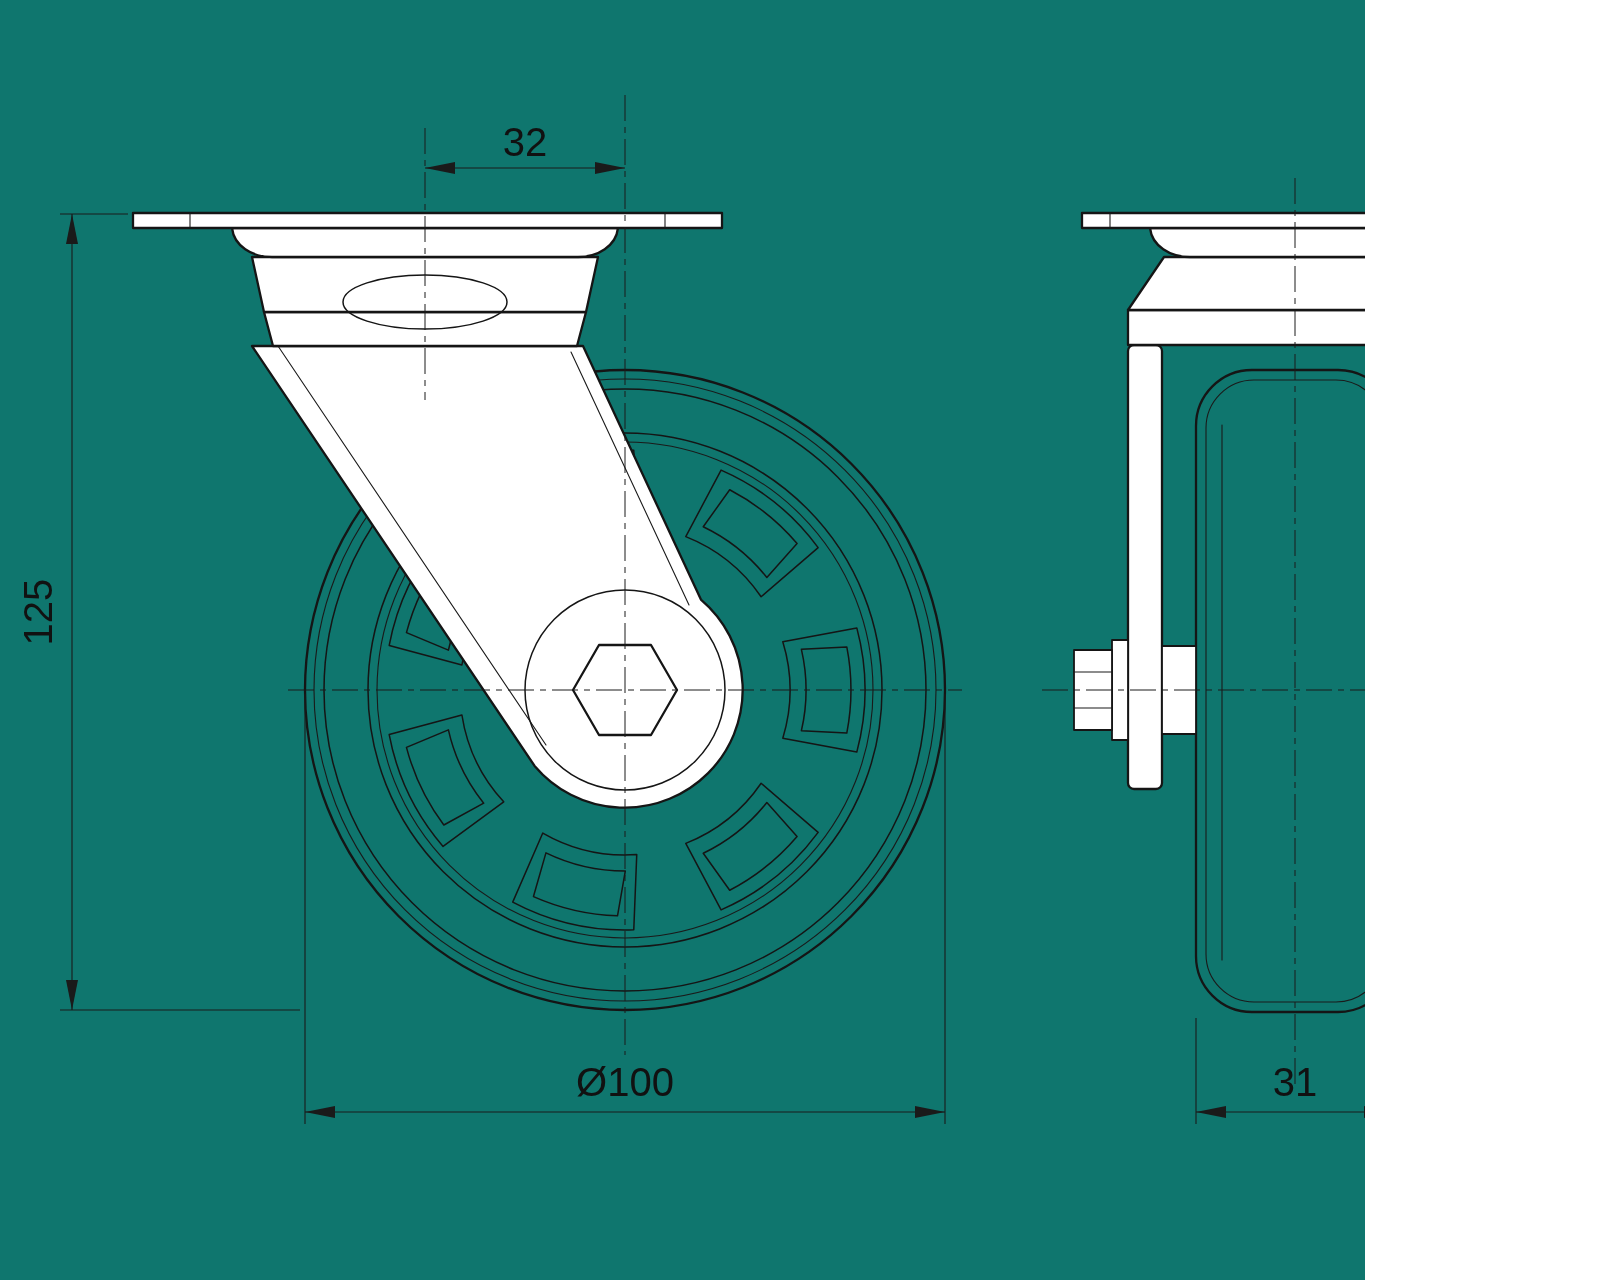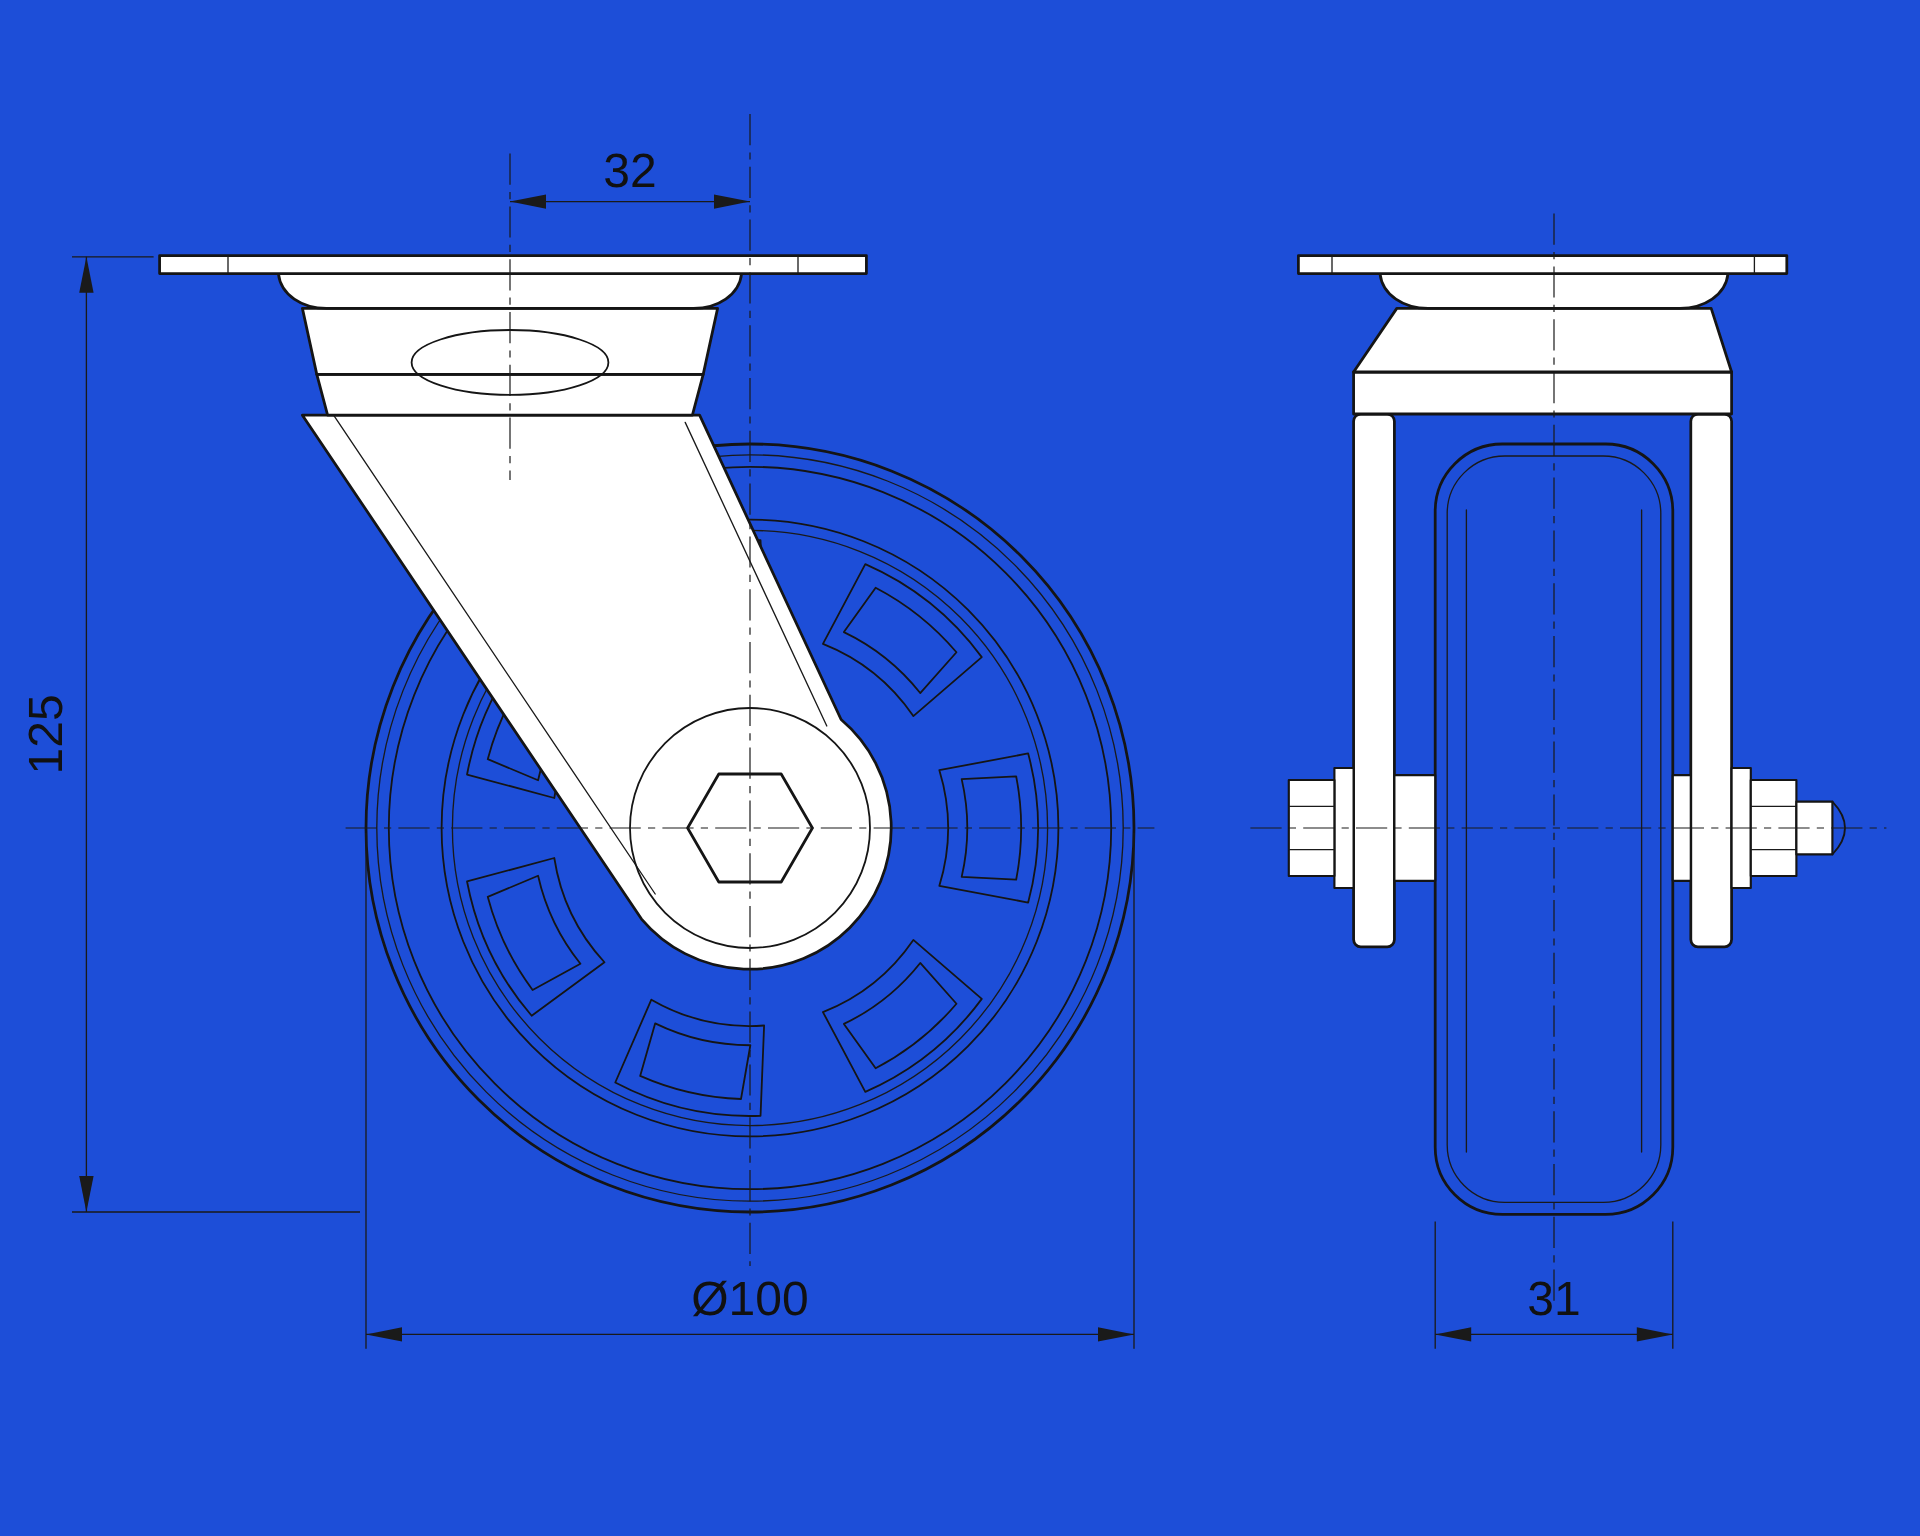--- a/index.html
+++ b/index.html
@@ -1,16 +1,16 @@
 <!DOCTYPE html>
 <html><head>
 <meta charset="utf-8">
 <style>
   html,body{margin:0;padding:0;background:#ffffff;}
-  .canvas{width:1600px;height:1280px;background:#1d4ed8;overflow:hidden;}
+  .canvas{width:1365px;height:1280px;background:#0f766e;overflow:hidden;}
   
   .ln-m{fill:none;stroke:#151515;stroke-width:2.3;stroke-linejoin:round;stroke-linecap:round;}
   .ln-d{fill:none;stroke:#151515;stroke-width:1.5;stroke-linejoin:round;stroke-linecap:round;}
   .ln-t{fill:none;stroke:#1a1a1a;stroke-width:1.1;stroke-linecap:round;}
   .fw{fill:#ffffff;stroke:#151515;stroke-width:2.3;stroke-linejoin:round;}
   .fw-d{fill:#ffffff;stroke:#151515;stroke-width:1.8;stroke-linejoin:round;}
   .cl{fill:none;stroke:#1a1a1a;stroke-width:1;stroke-dasharray:26 6 6 6;}
   .dim{fill:none;stroke:#1a1a1a;stroke-width:1.1;}
   .arrow{fill:#1a1a1a;stroke:none;}
   .dim-text{font-family:"Liberation Sans","DejaVu Sans",sans-serif;font-size:40px;fill:#111111;text-anchor:middle;}

